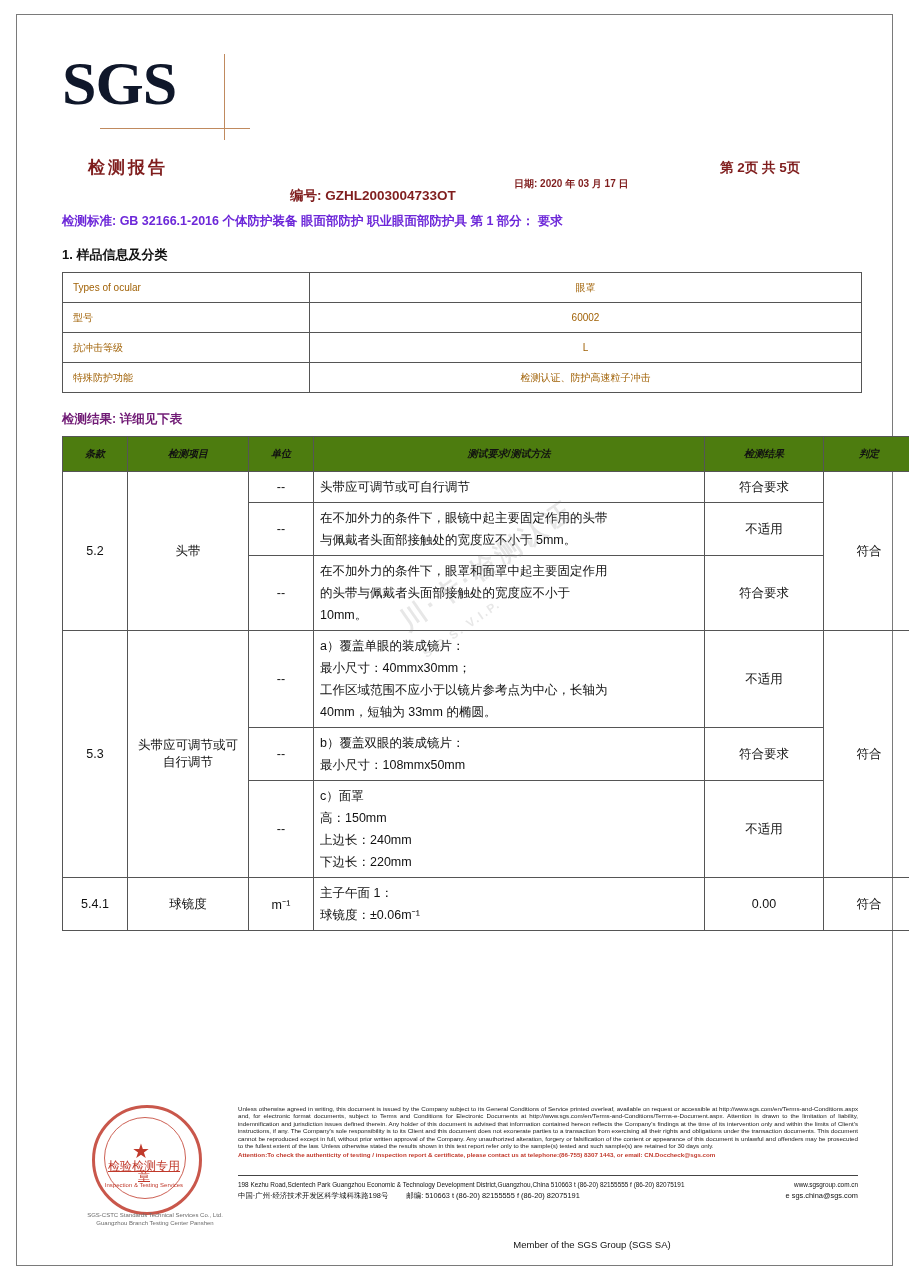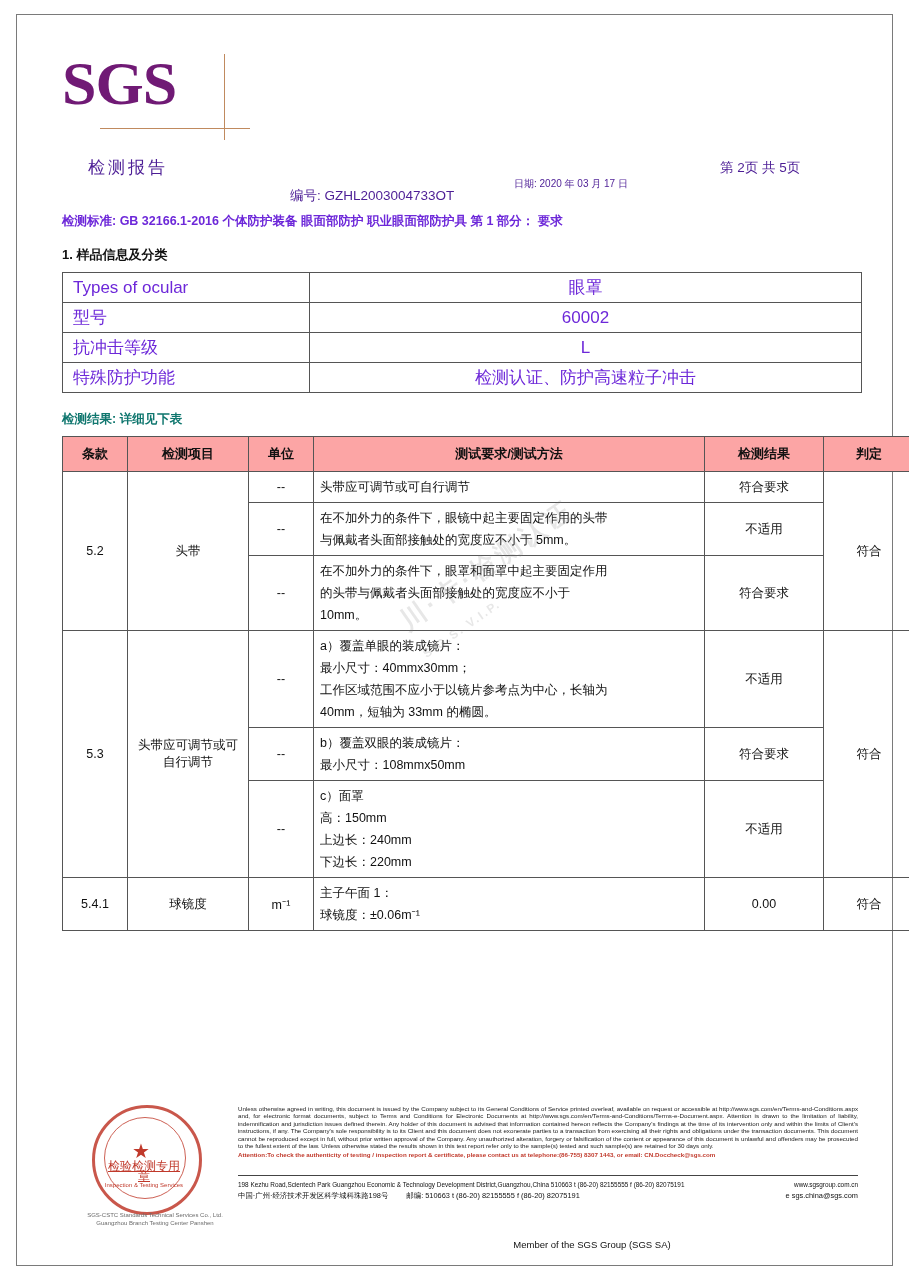--- a/index.html
+++ b/index.html
@@ -36,21 +36,21 @@
   
   .logo-wrap {
     position: relative;
     height: 80px;
   }
   .sgs-logo {
     font-family: "Liberation Serif", serif;
     font-weight: bold;
     font-size: 62px;
     letter-spacing: -1px;
-    color: #701a75;
+    color: #0f172a;
     line-height: 70px;
     display: inline-block;
   }
   .logo-vline {
     position: absolute;
     left: 162px;
     top: 6px;
     width: 1px;
     height: 86px;
     background: #c08a5e;
@@ -61,23 +61,23 @@
     top: 80px;
     width: 150px;
     height: 1px;
     background: #c08a5e;
   }
   
   .title-row {
     position: relative;
     height: 34px;
     margin-top: 28px;
-    font-weight: normal;
+    font-weight: bold;
     font-size: 15px;
-    color: #4c1d95;
+    color: #7f1d1d;
   }
   .doc-title {
     position: absolute;
     left: 26px;
     top: 0;
     font-size: 17px;
     letter-spacing: 3px;
   }
   .doc-no {
     position: absolute;
@@ -112,60 +112,61 @@
     font-weight: bold;
     color: #111;
   }
   
   table {
     border-collapse: collapse;
     width: 800px;
   }
   .sample-table {
     margin-top: 8px;
-    font-size: 17px;
-    color: #6d28d9;
+    font-size: 10px;
+    color: #a16207;
   }
   .sample-table td {
     border: 1px solid #555;
     height: 29px;
     padding: 0 10px;
     vertical-align: middle;
   }
   .sample-table td.k {
     width: 226px;
   }
   .sample-table td.v {
     text-align: center;
   }
   
   .result-line {
     margin-top: 18px;
     font-size: 12.5px;
     font-weight: bold;
-    color: #0f766e;
+    color: #701a75;
   }
   
   .result-table {
     margin-top: 8px;
     font-size: 12.5px;
     color: #111;
     table-layout: fixed;
   }
   .result-table th, .result-table td {
     border: 1px solid #555;
     padding: 4px 6px;
     vertical-align: middle;
   }
   .result-table th {
-    background: #fca5a5;
+    background: #4d7c0f;
     font-weight: bold;
     text-align: center;
     height: 26px;
-    font-size: 13px;
+    font-size: 10px;
+    font-style: italic;
   }
   .c-clause { width: 52px; text-align: center; }
   .c-item   { width: 108px; text-align: center; }
   .c-unit   { width: 52px; text-align: center; }
   .c-req    { width: 378px; }
   .c-res    { width: 106px; text-align: center; }
   .c-ver    { width: 78px; text-align: center; }
   .req-cell p {
     margin: 0;
     line-height: 22px;

